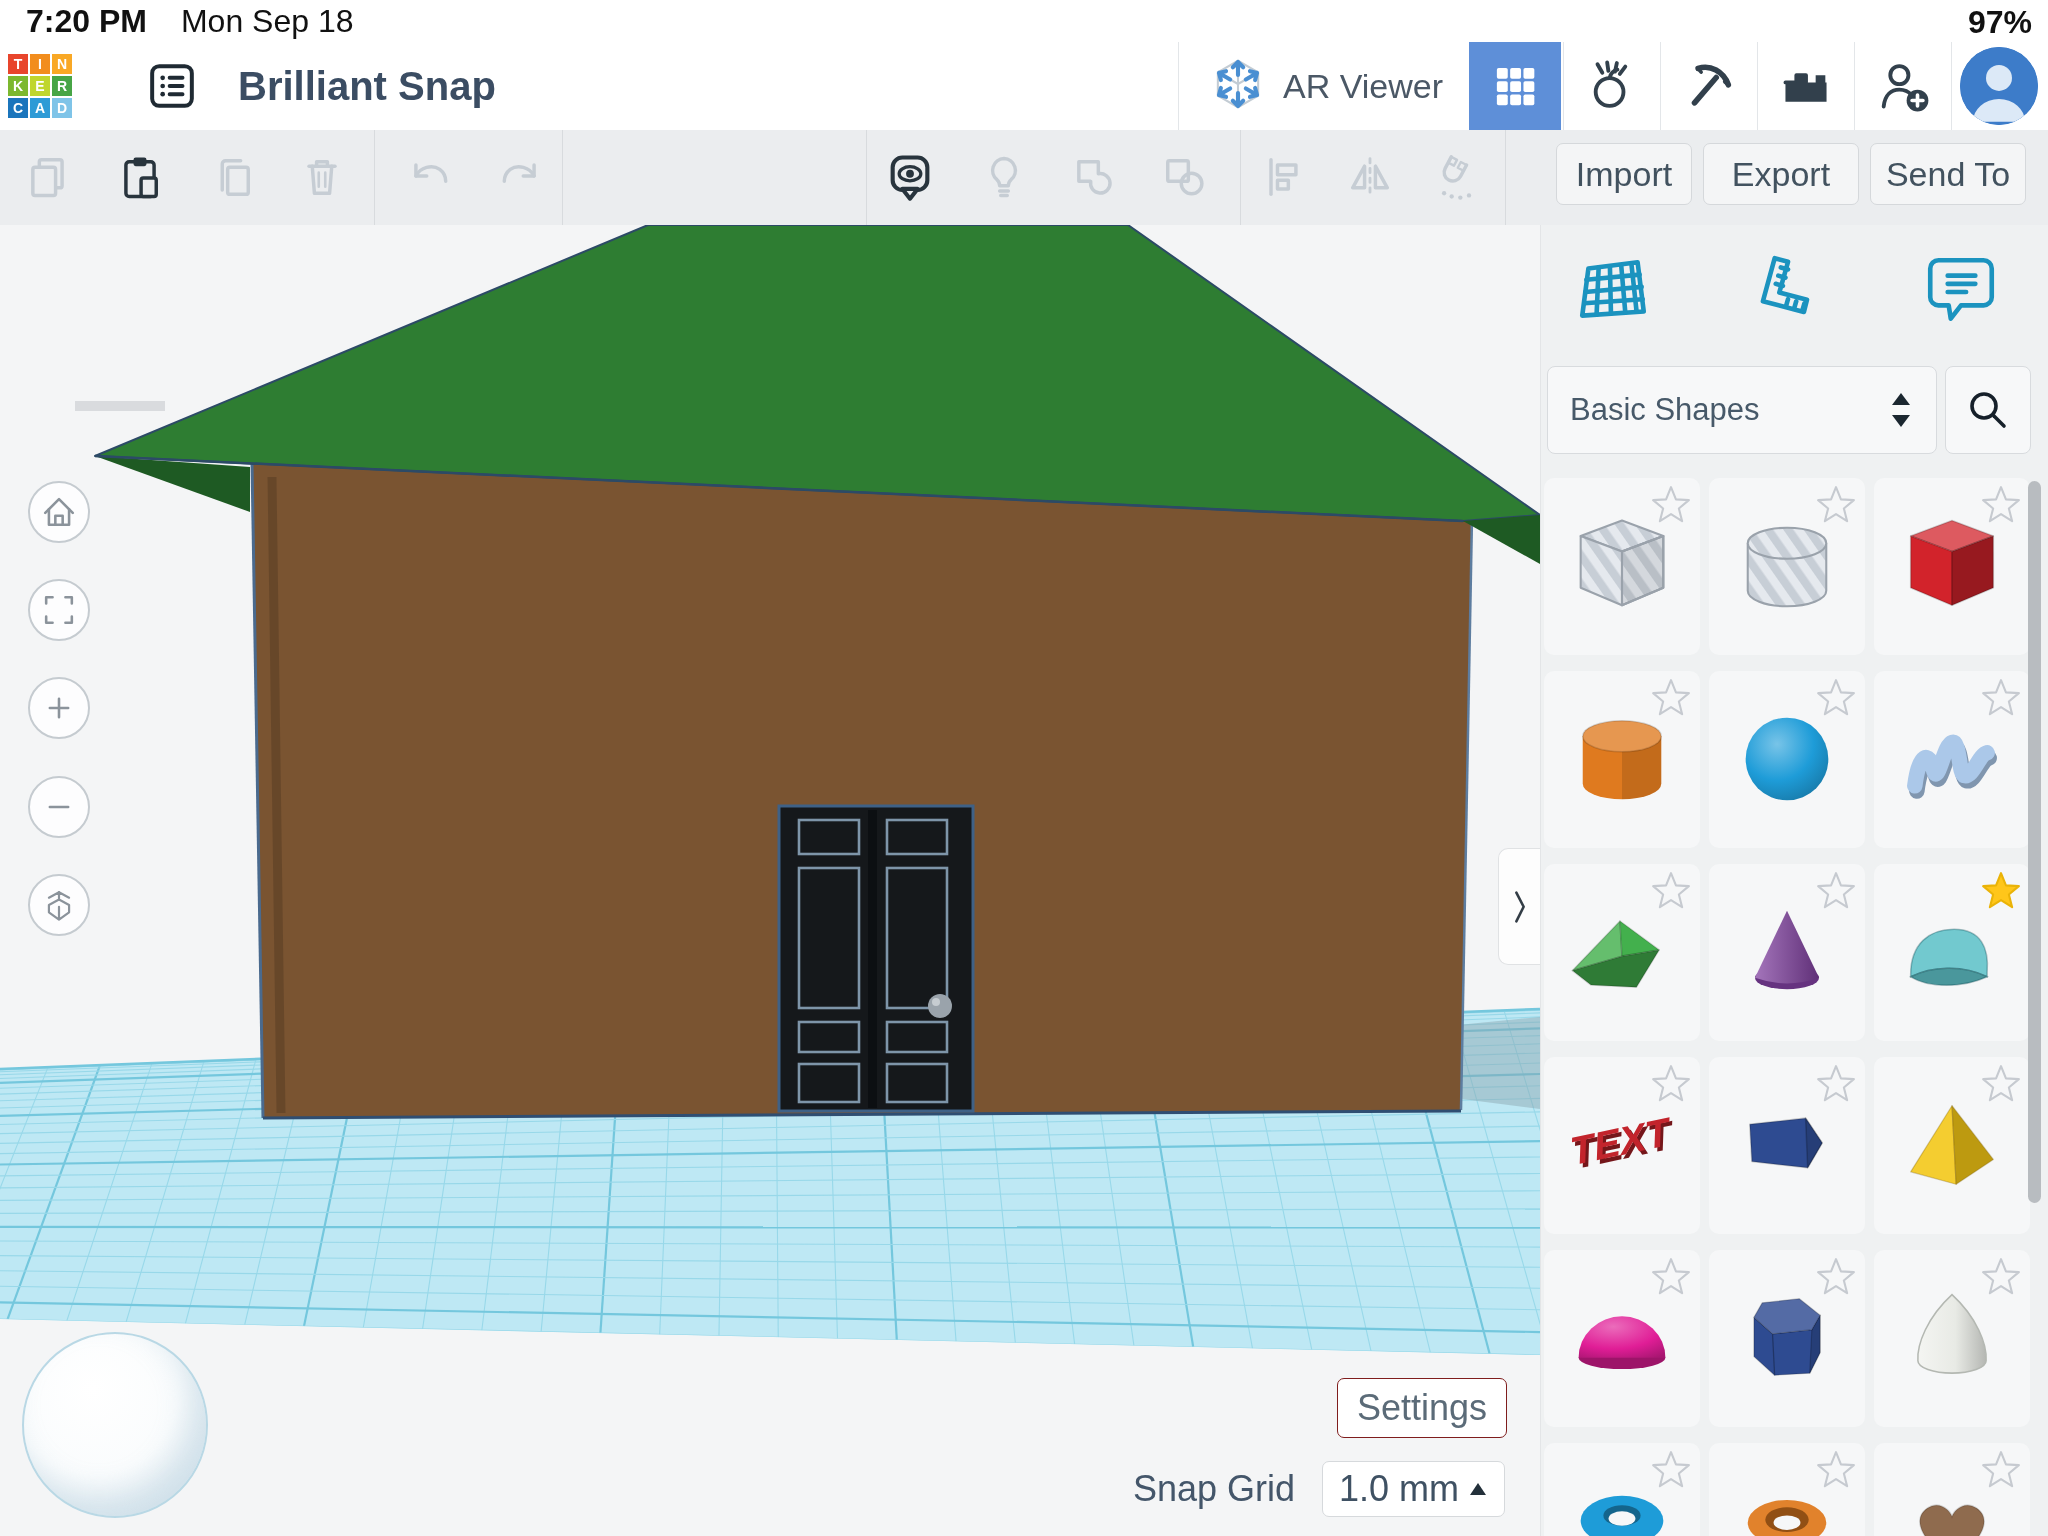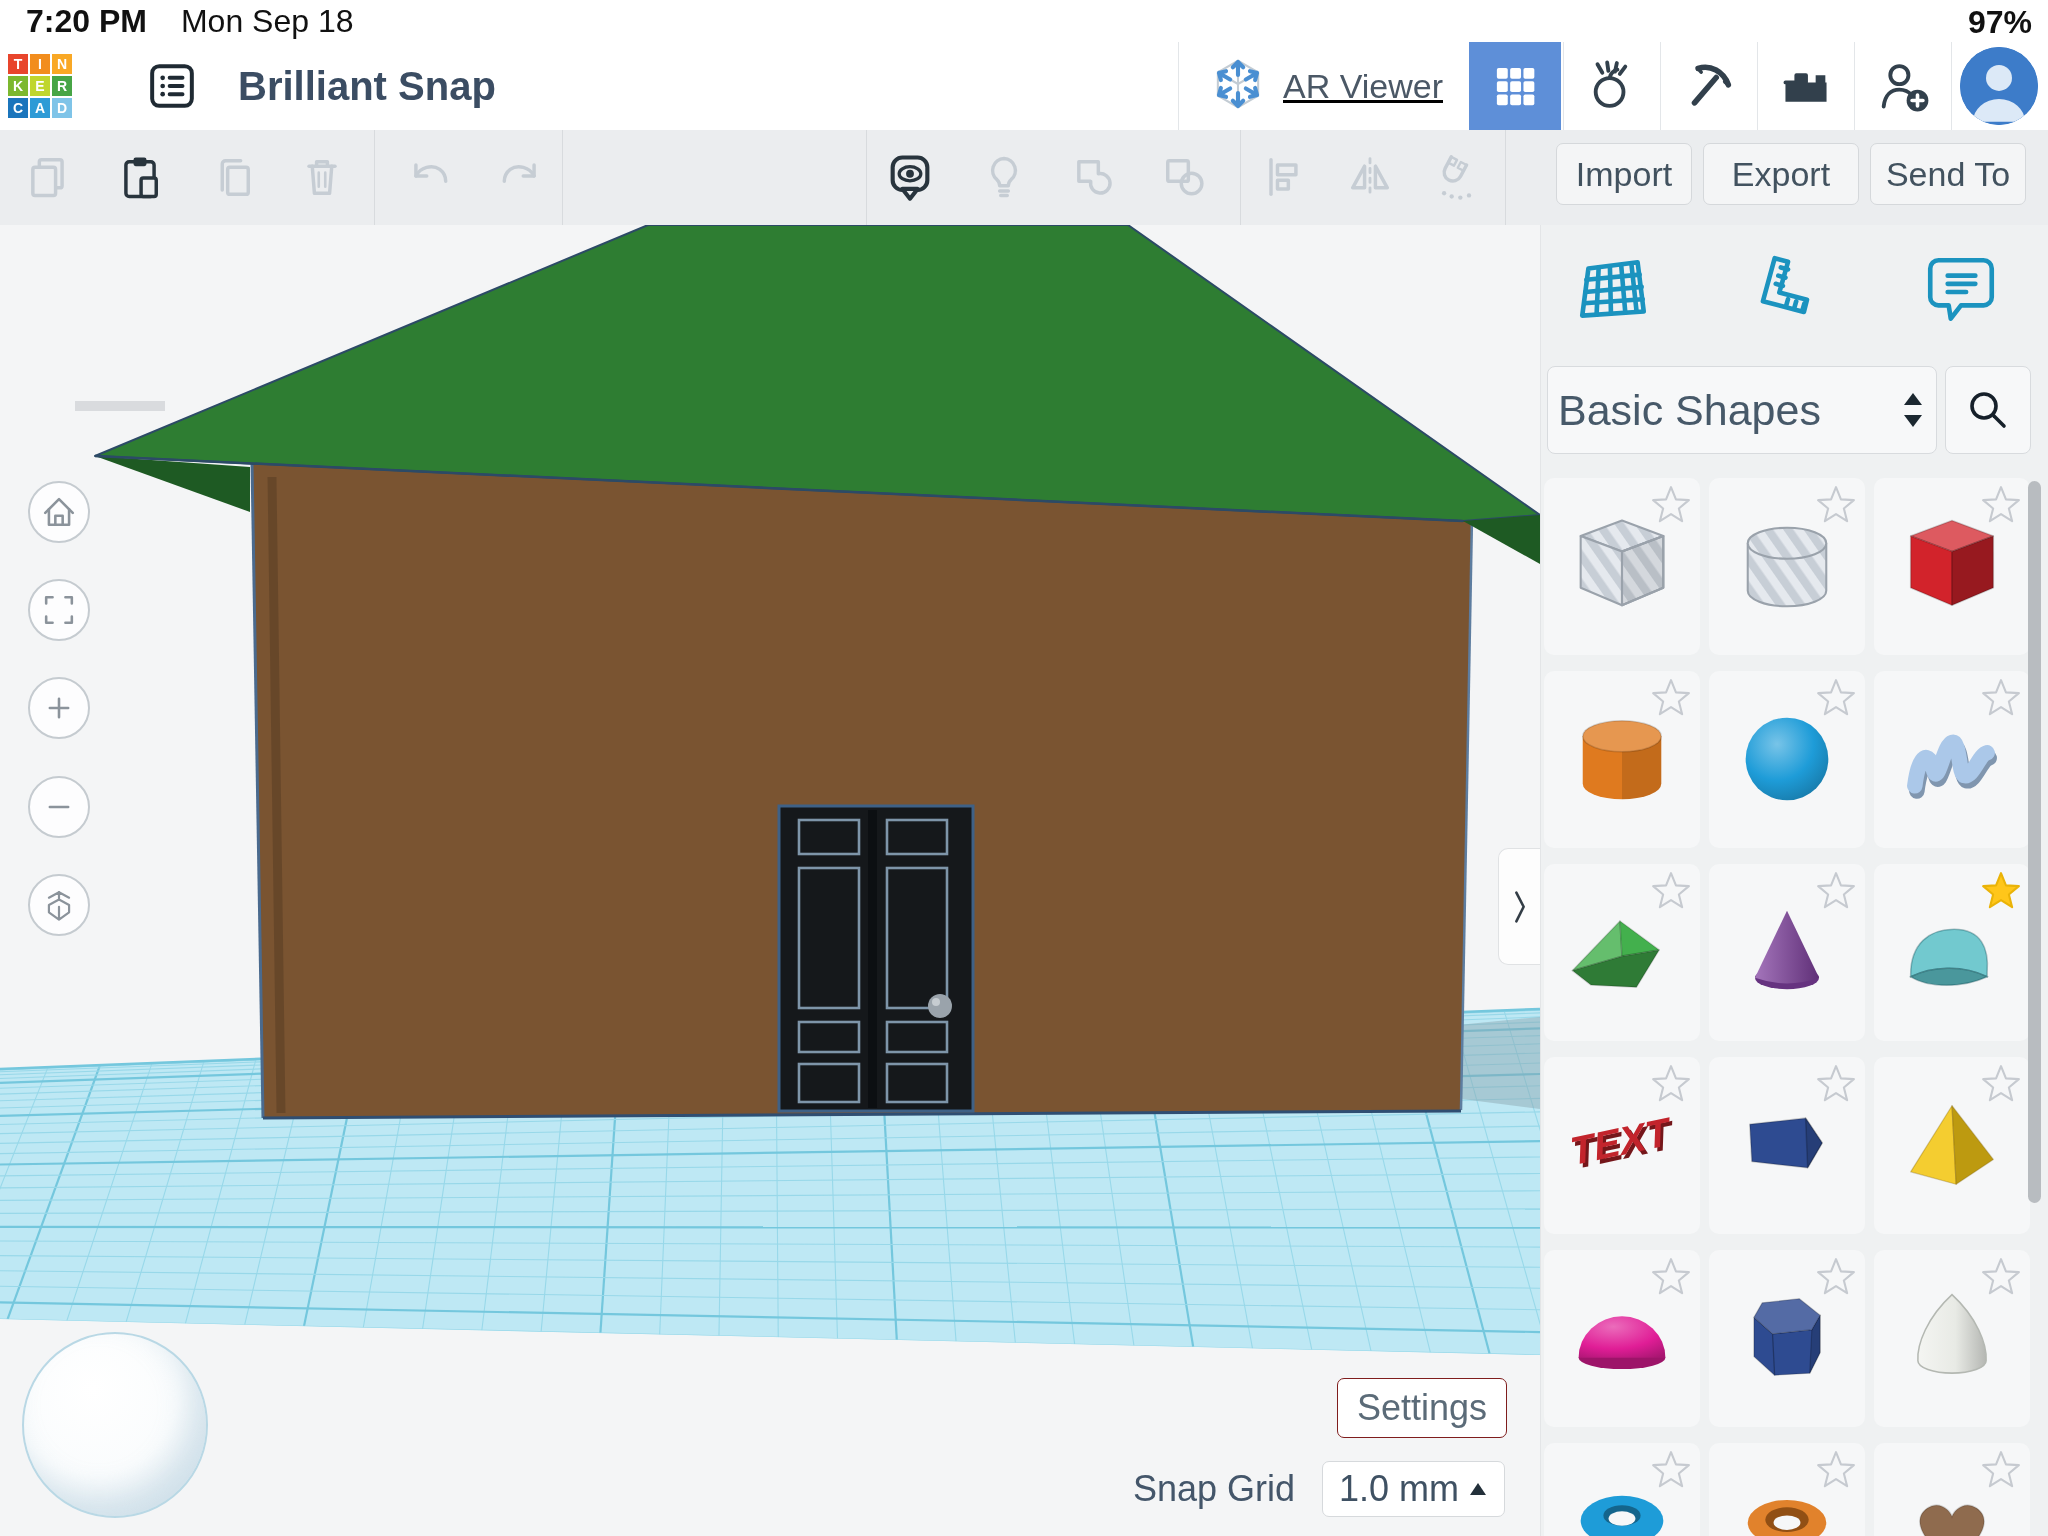--- a/index.html
+++ b/index.html
@@ -18,21 +18,21 @@
 
   
   #header{left:0;top:42px;width:2048px;height:88px;background:#fff;display:flex;align-items:center;}
   #logo{width:64px;height:64px;margin-left:8px;display:grid;grid-template-columns:repeat(3,20px);
         grid-auto-rows:20px;gap:2px;}
   #logo .cell{display:flex;align-items:center;justify-content:center;color:#fff;
               font-size:14px;font-weight:800;}
   #list-btn{width:56px;height:56px;margin-left:72px;color:#1f2a33;}
   #list-btn svg{width:56px;height:56px;stroke:currentColor;fill:none;stroke-width:3.4;stroke-linecap:round;}
   #doc-title{margin-left:38px;font-size:40px;font-weight:700;color:#3b4d63;}
-  #hright{margin-left:auto;display:flex;align-items:center;height:88px;text-decoration:underline;}
+  #hright{margin-left:auto;display:flex;align-items:center;height:88px;}
   .hsep{width:1px;height:88px;background:#e3e6e9;margin:0 2px;}
   #ar-group{display:flex;align-items:center;gap:14px;padding:0 26px;}
   #ar-group svg{width:62px;height:62px;}
   #ar-label{font-size:34px;color:#4b5866;}
   #hnav{display:flex;align-items:center;height:88px;}
   #hnav .ibtn{width:92px;height:88px;display:flex;align-items:center;justify-content:center;color:#32404c;}
   #hnav .ibtn svg{width:58px;height:58px;stroke:currentColor;fill:none;stroke-width:3.2;stroke-linecap:round;stroke-linejoin:round;}
   #hnav .ibtn.act{background:#5e8fd8;color:#fff;}
   #hnav .ibtn[data-icon="account-avatar"]{width:78px;height:78px;border-radius:50%;background:#3d7cc9;
         overflow:hidden;margin:0 10px 0 6px;}
@@ -82,21 +82,21 @@
                font-size:36px;color:#3f5163;padding:10px 16px;justify-content:space-between;}
   #snap-select svg{width:20px;height:16px;}
 
   
   #panel{left:1540px;top:225px;width:508px;height:1311px;background:#eff1f2;border-left:1px solid #e3e5e7;
          overflow:hidden;}
   .p-tool{position:absolute;top:20px;width:96px;height:92px;display:flex;align-items:center;justify-content:center;color:var(--accent);}
   .p-tool svg{width:86px;height:82px;stroke:currentColor;fill:none;stroke-width:4.5;stroke-linecap:round;stroke-linejoin:round;}
   #cat-select{position:absolute;left:6px;top:141px;width:390px;height:88px;background:#f7f8f9;
               border:1px solid #d8dbde;border-radius:8px;box-sizing:border-box;display:flex;align-items:center;
-              justify-content:space-between;padding:0 10px;font-size:43px;color:#475969;}
+              justify-content:space-between;padding:0 22px;font-size:31px;color:#475969;}
   #cat-select svg{width:26px;height:42px;}
   #search-btn{position:absolute;left:404px;top:141px;width:86px;height:88px;background:#f7f8f9;
               border:1px solid #d8dbde;border-radius:8px;box-sizing:border-box;display:flex;align-items:center;justify-content:center;}
   #search-btn svg{width:48px;height:48px;stroke:#16202a;fill:none;stroke-width:3.6;stroke-linecap:round;}
   #shape-grid{position:absolute;left:3px;top:253px;width:486px;display:grid;
               grid-template-columns:repeat(3,156px);gap:16px 9px;}
   .tile{width:156px;height:177px;background:#f6f7f8;border-radius:10px;position:relative;}
   .tile .shp{position:absolute;left:16px;top:26px;width:124px;height:124px;}
   .tile .star{position:absolute;right:8px;top:6px;width:42px;height:42px;}
   .tile .star svg{width:42px;height:42px;}

